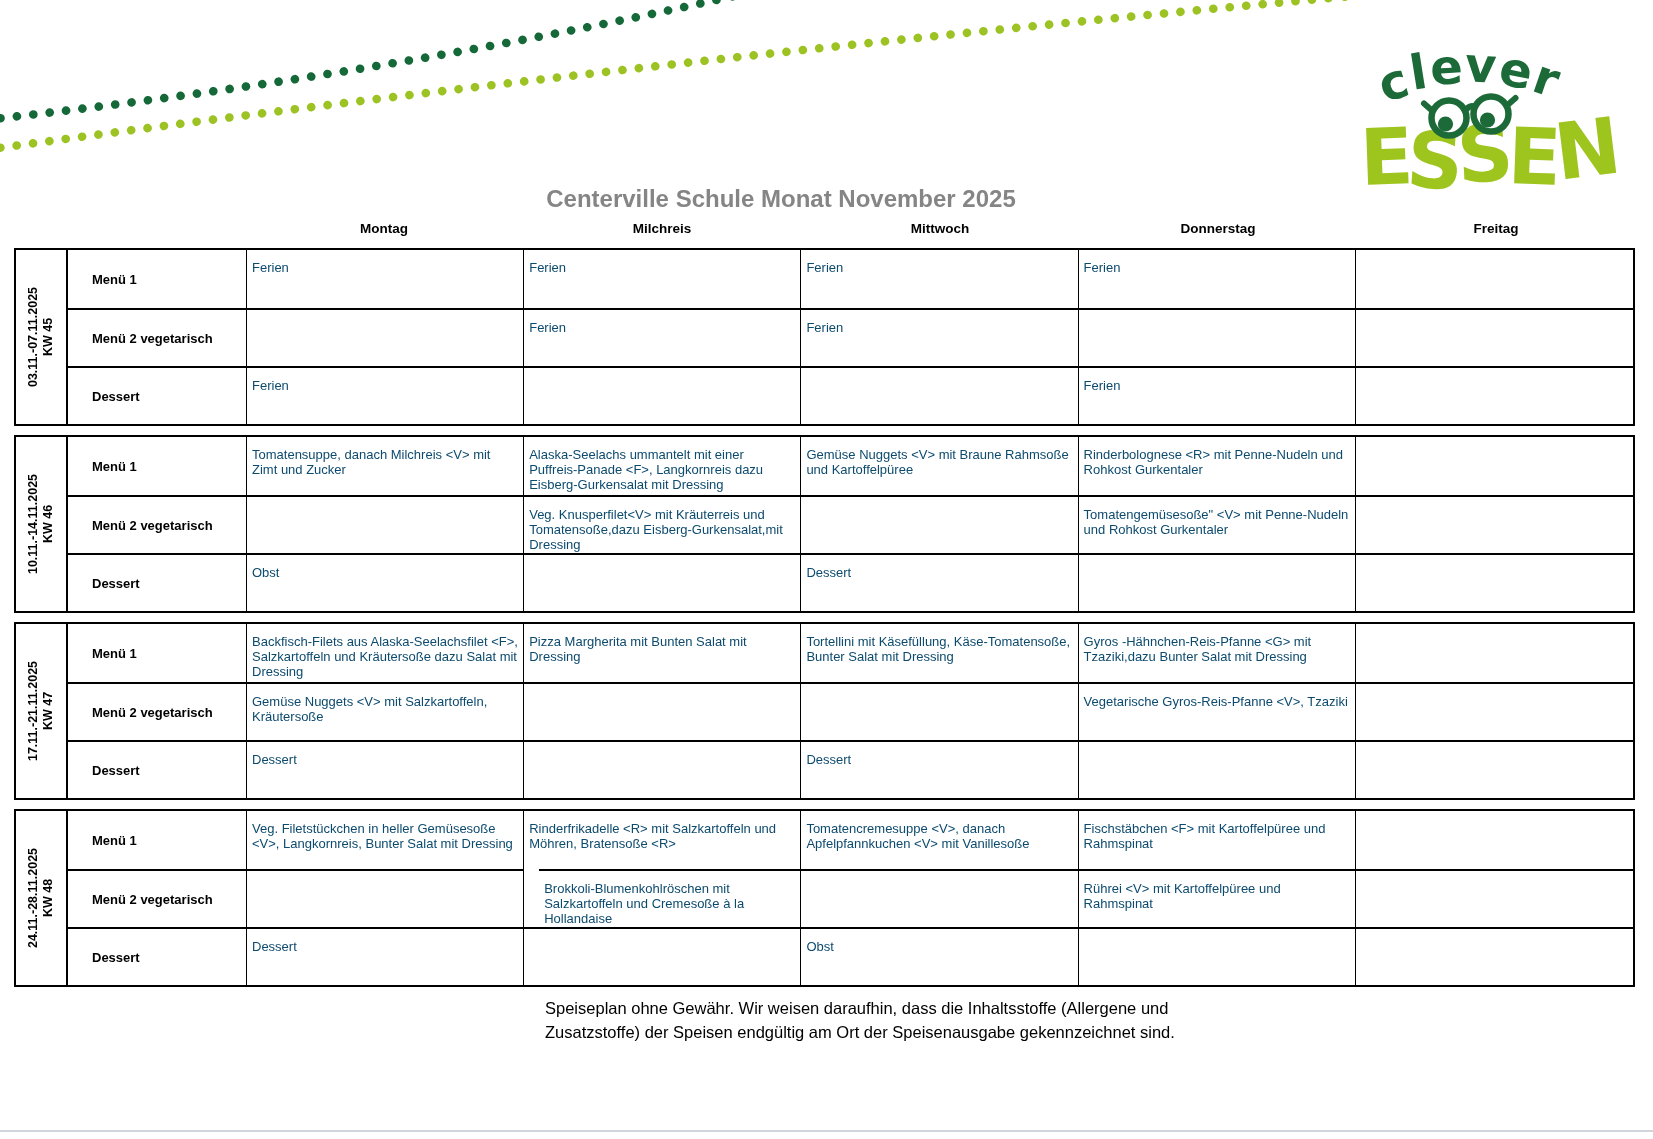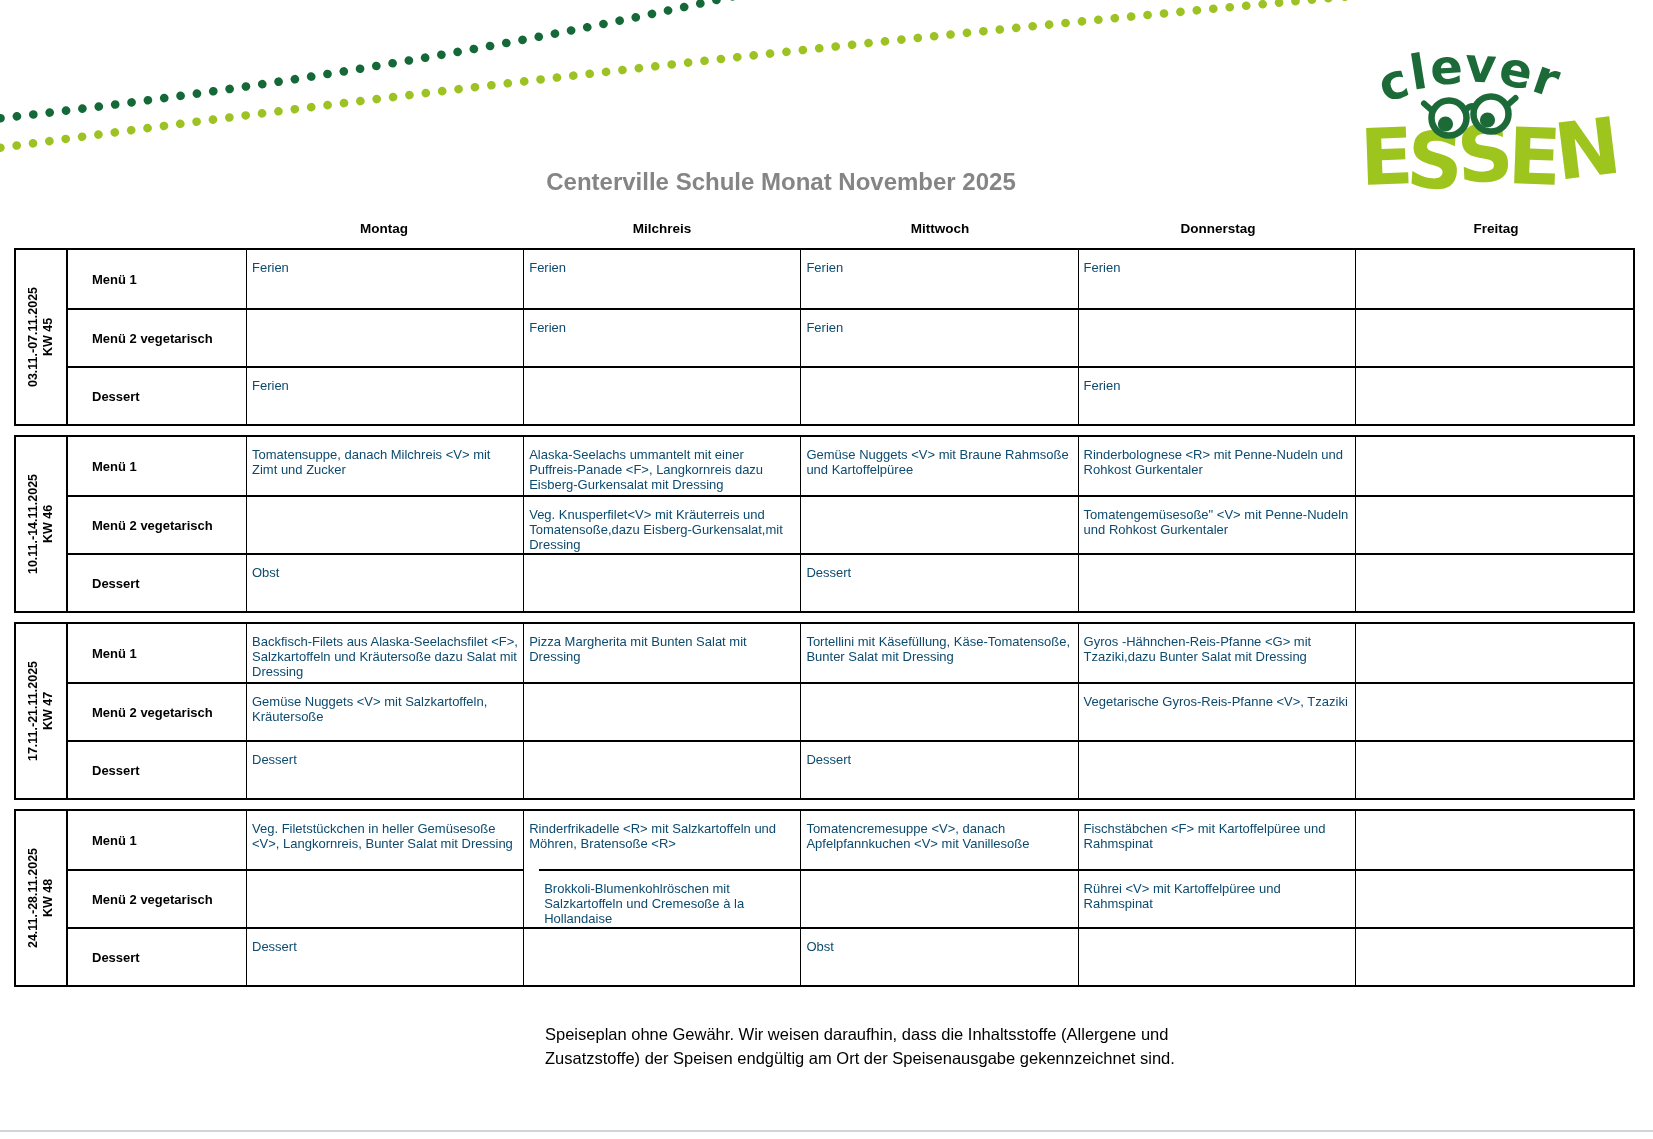--- a/index.html
+++ b/index.html
@@ -31,21 +31,21 @@
     display: flex;
     font-family: "DejaVu Sans", sans-serif;
     font-weight: bold; font-size: 78px; line-height: 1;
     color: #9ec41e; z-index: 1;
   }
   .logo-essen span { display: inline-block; margin: 0 -3px; }
   .glasses { position: absolute; left: 56px; top: 46px; z-index: 3; }
 
   
   .title {
-    position: absolute; left: 0; top: 168px; width: 1562px;
+    position: absolute; left: 0; top: 185px; width: 1562px;
     margin: 0; text-align: center;
     font-size: 24px; font-weight: bold; color: #858585;
   }
 
   
   .day-header-row {
     position: absolute; left: 14px; top: 221px; width: 1621px;
     display: grid; grid-template-columns: 52px 179px repeat(5, 1fr);
   }
   .day-header { text-align: center; font-weight: bold; font-size: 13.5px; color: #000; }
@@ -82,21 +82,21 @@
     border-right: 1px solid #000; border-top: 2px solid #000;
     padding: 10px 5px 2px 5px;
     font-size: 13px; line-height: 15px; color: #0c4a6e;
     overflow: hidden;
   }
   .row-first { border-top: none; }
   .col-last { border-right: none; }
 
   
   .footer {
-    position: absolute; left: 545px; top: 1022px;
+    position: absolute; left: 545px; top: 996px;
     font-size: 16.5px; line-height: 24px; color: #000;
   }
   .bottom-line {
     position: absolute; left: 0; top: 1130px;
     width: 1653px; height: 2px; background: #cfd4dd;
   }
 </style>
 </head>
 <body>
 

